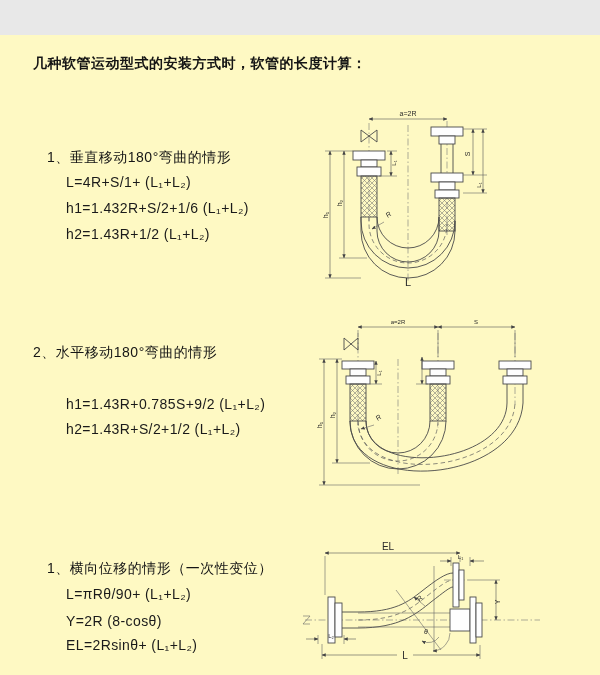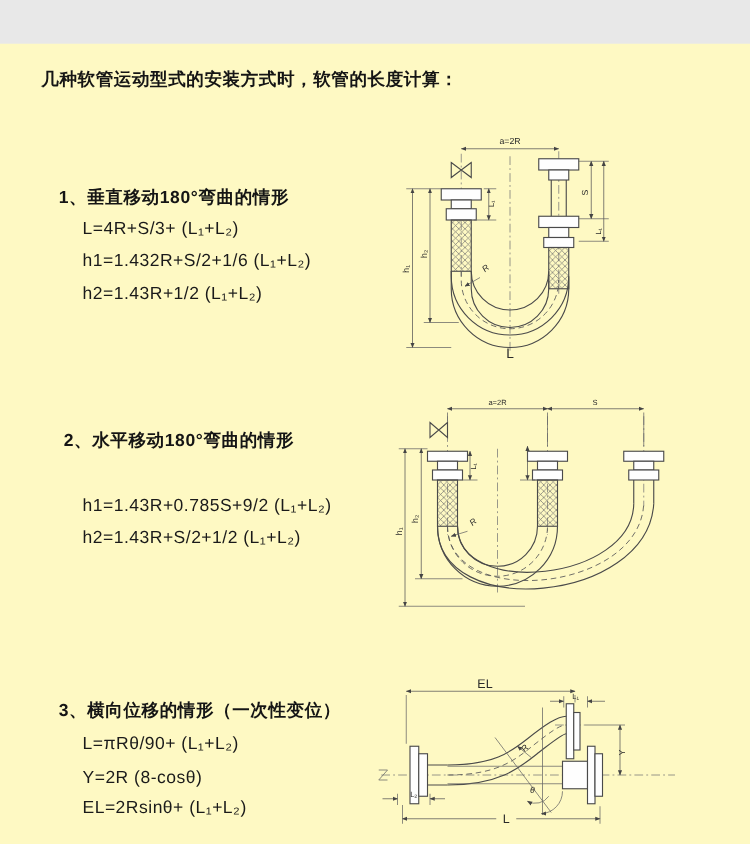--- a/index.html
+++ b/index.html
@@ -7,21 +7,21 @@
     position:relative;width:600px;height:675px;background:#fef9c3;
     font-family:"Liberation Sans","DejaVu Sans",sans-serif;color:#111;
     overflow:hidden;
     margin-top:35px;
   }
   .title{
     position:absolute;left:33px;top:20px;font-size:14px;font-weight:bold;
     letter-spacing:0.5px;color:#151515;white-space:nowrap;
   }
   .sec-heading{
-    position:absolute;font-size:14px;font-weight:bold;color:#151515;
+    position:absolute;font-size:14px;font-weight:normal;color:#151515;
     letter-spacing:0.5px;white-space:nowrap;
   }
   .formula{
     position:absolute;left:66px;font-size:14px;color:#1a1a1a;
     letter-spacing:0.4px;white-space:nowrap;
   }
   svg{position:absolute;overflow:visible;}
   svg .dl{stroke:#4a4a4a;stroke-width:0.9;fill:none;}
   svg .fl{stroke:#4a4a4a;stroke-width:0.9;fill:#fefefe;}
   svg .thin{stroke:#666;stroke-width:0.6;fill:none;}
@@ -36,21 +36,21 @@
   svg .it{font-style:italic;}
 </style>
 </head>
 <body>
 
 <div class="page">
 
   <div class="title">几种软管运动型式的安装方式时，软管的长度计算：</div>
 
   <div class="sec-heading" style="left:47px;top:114px">1、垂直移动180°弯曲的情形</div>
-  <div class="formula" style="top:139px">L=4R+S/3+ (L₁+L₂)</div>
+  <div class="formula" style="top:139px">L=4R+S/1+ (L₁+L₂)</div>
   <div class="formula" style="top:165px">h1=1.432R+S/2+1/6 (L₁+L₂)</div>
   <div class="formula" style="top:191px">h2=1.43R+1/2 (L₁+L₂)</div>
 
   <svg style="left:312px;top:68px" width="280" height="195" viewBox="0 0 280 195">
     <defs>
       <pattern id="hp1" width="5" height="5" patternUnits="userSpaceOnUse">
         <path d="M0,0 L5,5 M5,0 L0,5" stroke="#6a6a6a" stroke-width="0.5"></path>
       </pattern>
       <marker id="m1" viewBox="0 0 10 10" refX="9" refY="5" markerWidth="7" markerHeight="7" orient="auto-start-reverse">
         <path d="M0,1 L10,5 L0,9 z" fill="#444"></path>
@@ -124,21 +124,21 @@
       <path class="thin" d="M151,26 H175 M151,72 H175"></path>
       <text class="lbl" x="158" y="51" transform="rotate(-90 158 51)" text-anchor="middle">S</text>
     </g>
     <g>
       <line class="dim" x1="171" y1="26" x2="171" y2="90" marker-start="url(#m1)" marker-end="url(#m1)"></line>
       <path class="thin" d="M151,90 H175"></path>
       <text class="lbl-sm" x="168.5" y="82" transform="rotate(-90 168.5 82)" text-anchor="middle">L₁</text>
     </g>
   </svg>
 
-  <div class="sec-heading" style="left:51px;top:309px">2、水平移动180°弯曲的情形</div>
+  <div class="sec-heading" style="left:33px;top:309px">2、水平移动180°弯曲的情形</div>
   <div class="formula" style="top:361px">h1=1.43R+0.785S+9/2 (L₁+L₂)</div>
   <div class="formula" style="top:386px">h2=1.43R+S/2+1/2 (L₁+L₂)</div>
 
   <svg style="left:310px;top:278px" width="285" height="195" viewBox="0 0 285 195">
     <defs>
       <pattern id="hp2" width="5" height="5" patternUnits="userSpaceOnUse">
         <path d="M0,0 L5,5 M5,0 L0,5" stroke="#6a6a6a" stroke-width="0.5"></path>
       </pattern>
       <marker id="m2" viewBox="0 0 10 10" refX="9" refY="5" markerWidth="7" markerHeight="7" orient="auto-start-reverse">
         <path d="M0,1 L10,5 L0,9 z" fill="#444"></path>
@@ -215,21 +215,21 @@
       <line class="dim" x1="66" y1="48" x2="66" y2="71" marker-start="url(#m2)" marker-end="url(#m2)"></line>
       <path class="thin" d="M60,71 H72"></path>
       <text class="lbl-sm" x="70.5" y="60" transform="rotate(-90 70.5 60)" text-anchor="middle">L₁</text>
     </g>
     <g>
       <line class="dim" x1="112" y1="44" x2="112" y2="71" marker-start="url(#m2)" marker-end="url(#m2)"></line>
       <path class="thin" d="M106,71 H118"></path>
     </g>
   </svg>
 
-  <div class="sec-heading" style="left:47px;top:525px">3、横向位移的情形（一次性变位）</div>
+  <div class="sec-heading" style="left:47px;top:525px">1、横向位移的情形（一次性变位）</div>
   <div class="formula" style="top:551px">L=πRθ/90+ (L₁+L₂)</div>
   <div class="formula" style="top:578px">Y=2R (8-cosθ)</div>
   <div class="formula" style="top:602px">EL=2Rsinθ+ (L₁+L₂)</div>
 
   <svg style="left:300px;top:505px" width="300" height="165" viewBox="0 0 300 165">
     <defs>
       <marker id="m3" viewBox="0 0 10 10" refX="9" refY="5" markerWidth="7" markerHeight="7" orient="auto-start-reverse">
         <path d="M0,1 L10,5 L0,9 z" fill="#444"></path>
       </marker>
     </defs>

